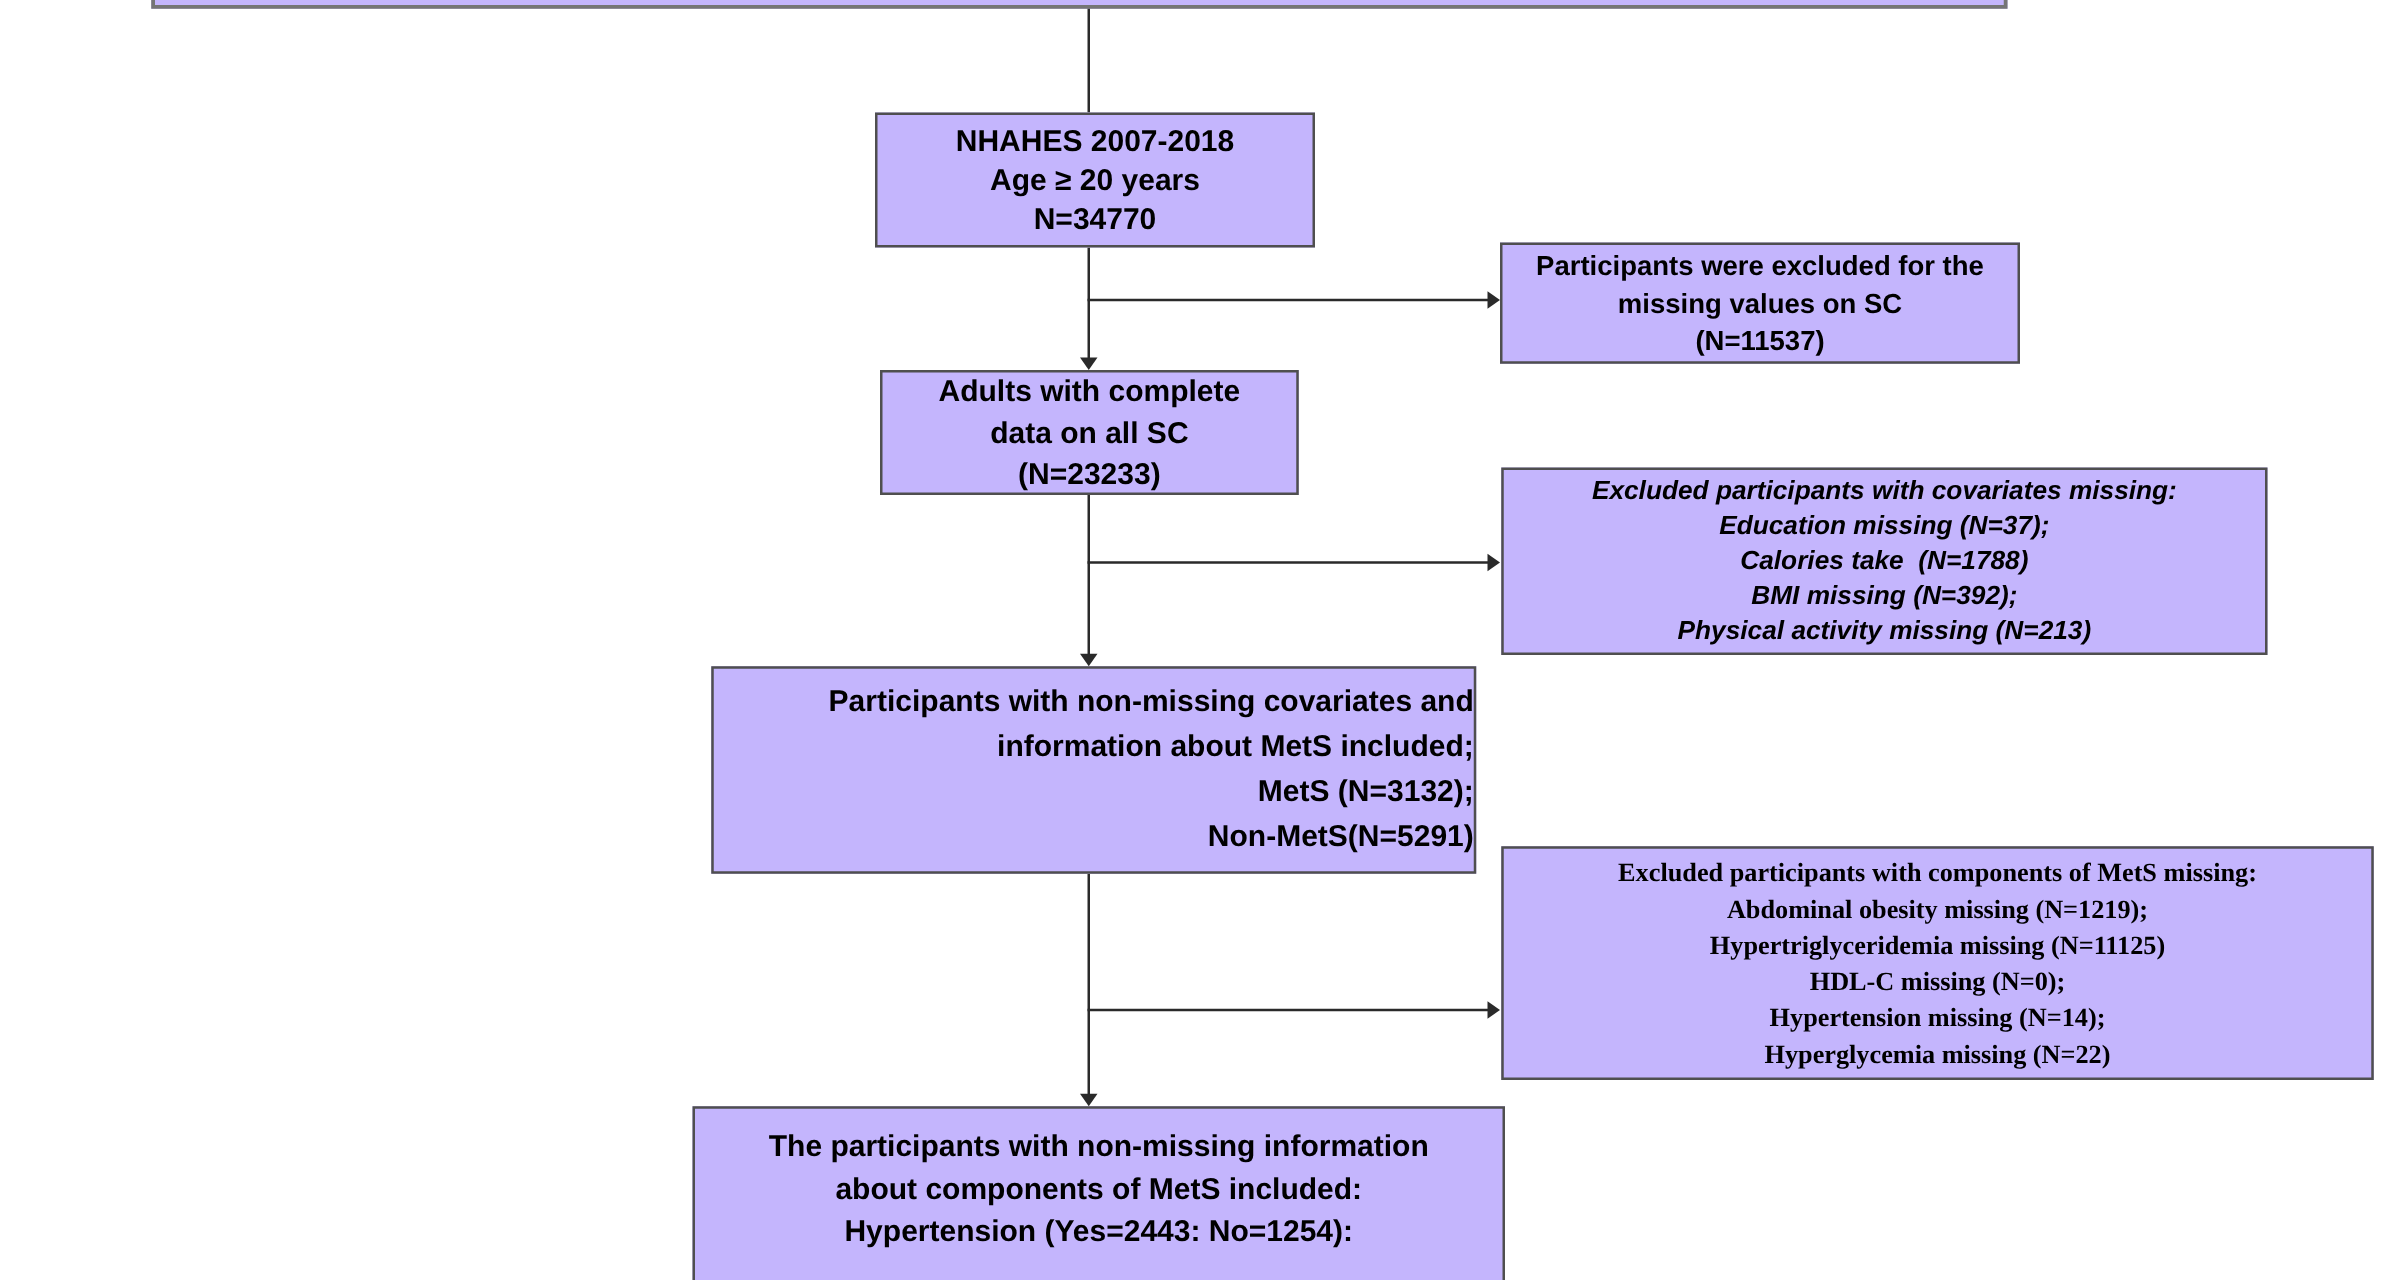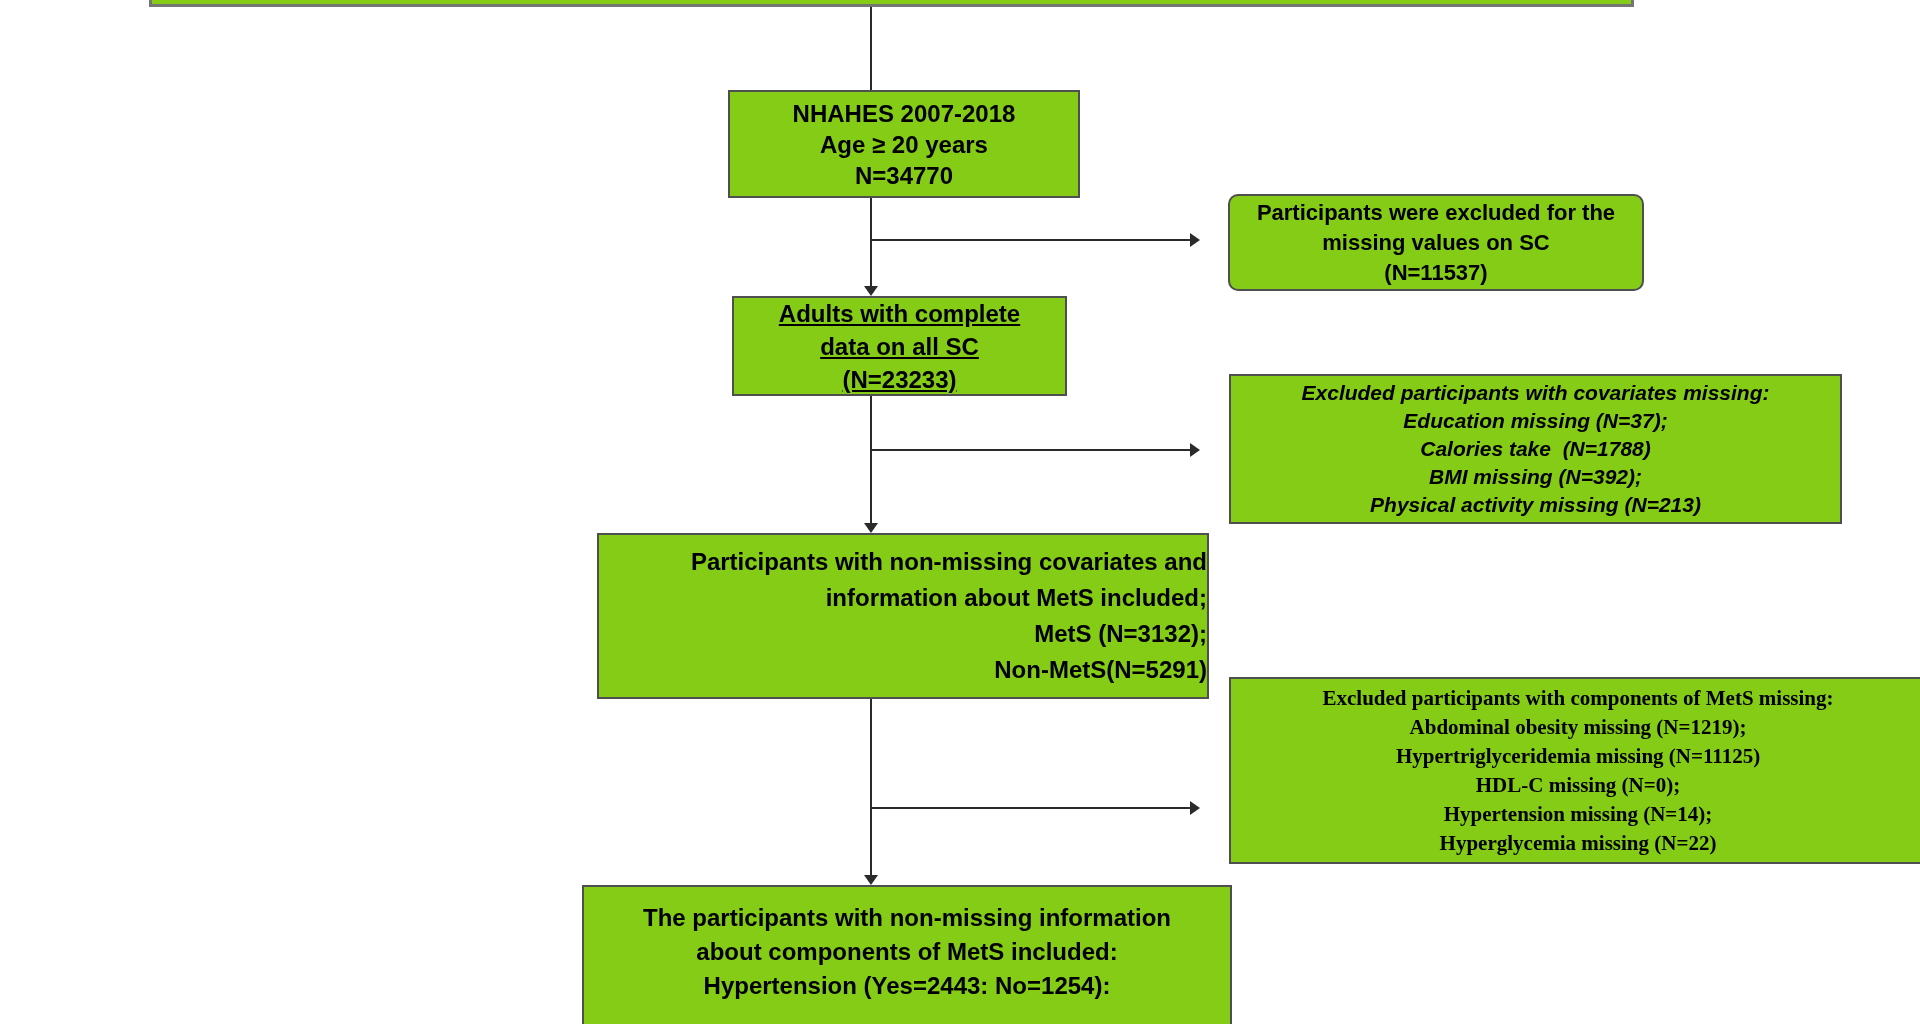--- a/index.html
+++ b/index.html
@@ -12,29 +12,28 @@
     width: 1920px;
     height: 1024px;
     overflow: hidden;
     background: var(--bg, #ffffff);
     font-family: "Liberation Sans", sans-serif;
   }
   .fc-box {
     position: absolute;
     box-sizing: border-box;
     border: 2px solid var(--box-border, #4f4f4f);
-    background: #84cc16;
+    background: #c4b5fd;
     display: flex;
     flex-direction: column;
     justify-content: center;
     align-items: center;
     text-align: center;
     color: var(--text, #000000);
     font-weight: bold;
-    margin-left: 28px;
   }
   .fc-line {
     white-space: pre-wrap;
   }
   .connector {
     position: absolute;
     background: var(--line, #2a2a2a);
   }
   .arrow-down {
     position: absolute;
@@ -54,30 +53,30 @@
   }
 
   
   #box-top      { left: 121px;  top: -60px; width: 1485px; height: 67px;
                   border-width: 3px; border-color: var(--top-border, #757575); }
 
   
   #box-initial  { left: 700px;  top: 90px;  width: 352px;  height: 108px;
                   font-size: 24px; line-height: 31px; }
   #box-complete { left: 704px;  top: 296px; width: 335px;  height: 100px;
-                  font-size: 24px; line-height: 33px; text-decoration: underline; }
+                  font-size: 24px; line-height: 33px; }
   #box-nonmiss  { left: 569px;  top: 533px; width: 612px;  height: 166px;
                   font-size: 24px; line-height: 36px; align-items: flex-end; }
   #box-final    { left: 554px;  top: 885px; width: 650px;  height: 215px;
                   font-size: 24px; line-height: 34px; justify-content: flex-start;
                   padding-top: 14px; }
 
   
   #box-excl-sc  { left: 1200px; top: 194px; width: 416px;  height: 97px;
-                  font-size: 22px; line-height: 30px; border-radius: 10px; }
+                  font-size: 22px; line-height: 30px; }
   #box-excl-cov { left: 1201px; top: 374px; width: 613px;  height: 150px;
                   font-size: 21px; line-height: 28px; font-style: italic; }
   #box-excl-met { left: 1201px; top: 677px; width: 698px;  height: 187px;
                   font-size: 21px; line-height: 29px; font-family: Liberation Serif, serif; }
 
   
   #line-top-initial      { left: 870px; top: 7px;   width: 2px;   height: 83px; }
   #line-initial-complete { left: 870px; top: 198px; width: 2px;   height: 89px; }
   #line-branch-sc        { left: 870px; top: 239px; width: 322px; height: 2px; }
   #line-complete-nonmiss { left: 870px; top: 396px; width: 2px;   height: 128px; }

